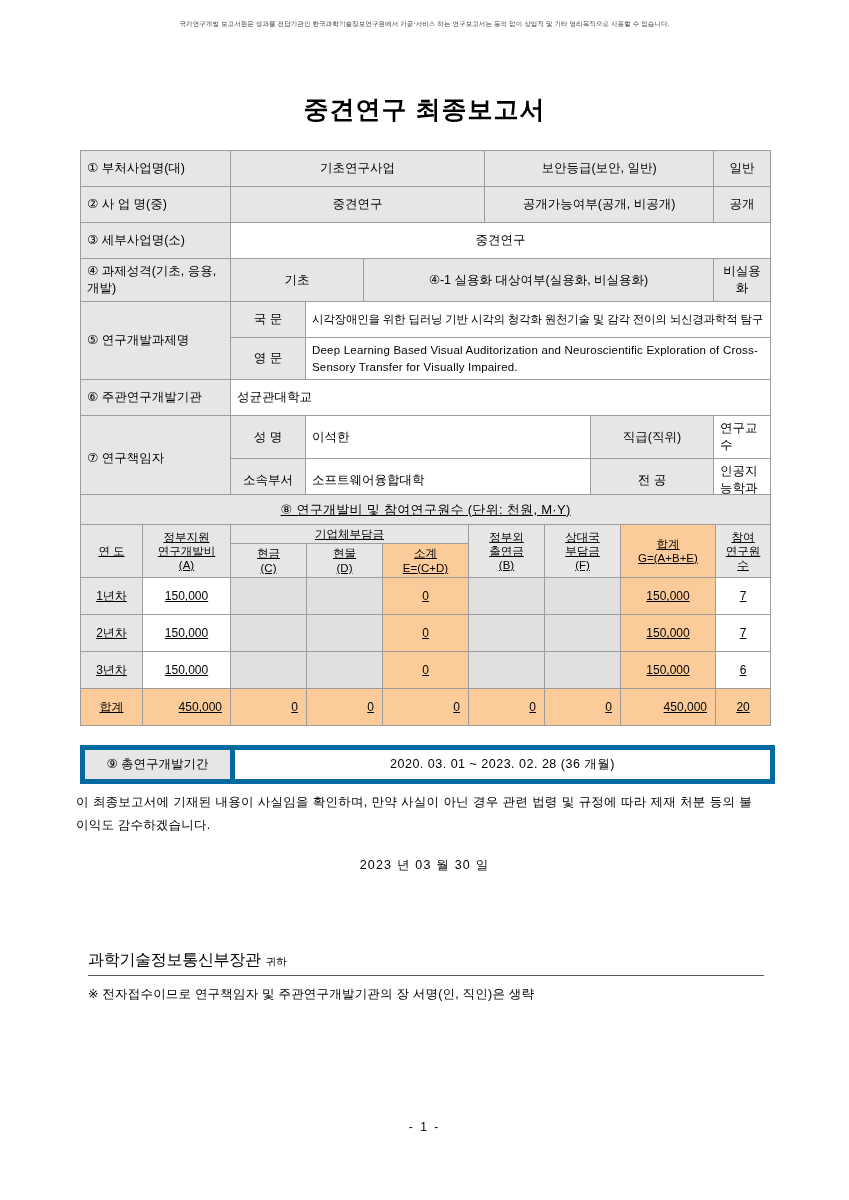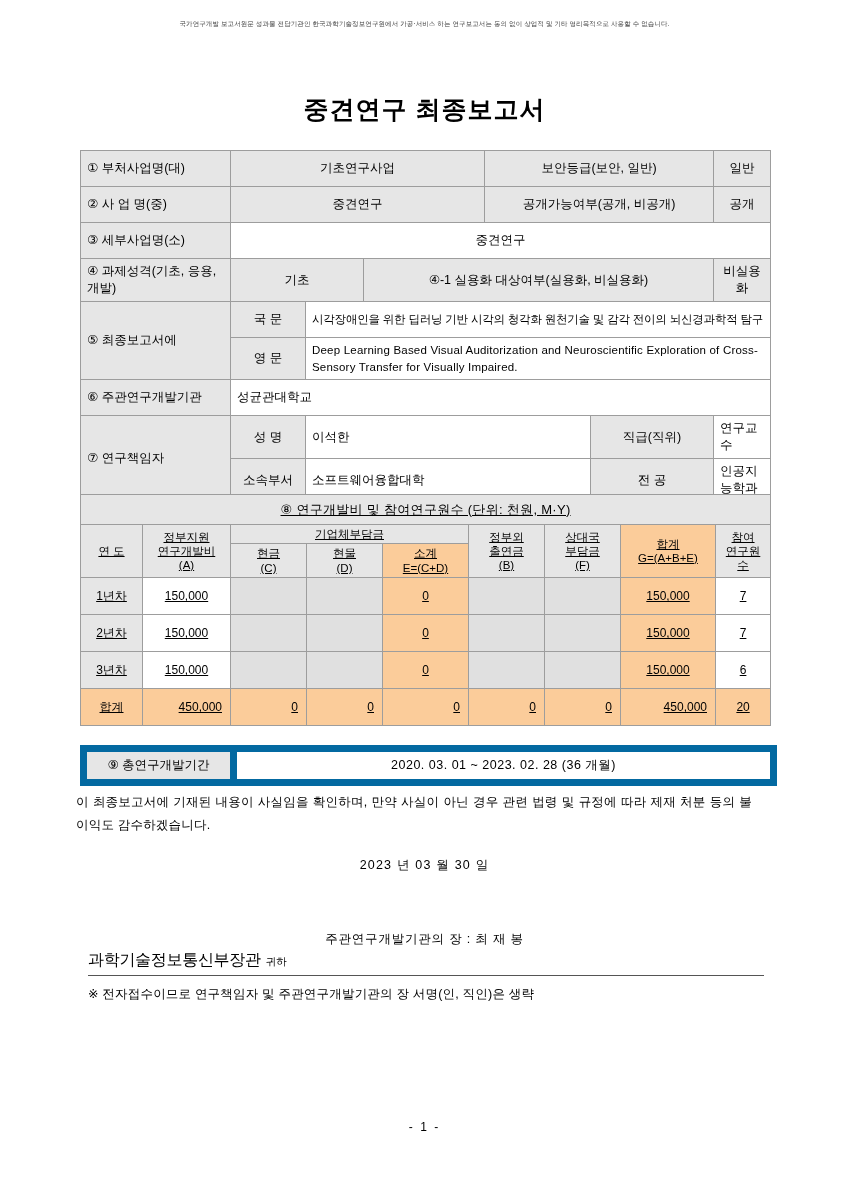--- a/index.html
+++ b/index.html
@@ -100,21 +100,21 @@
   .period-table {
     position: absolute;
     left: 80px;
     top: 745px;
     width: 690px;
     border-collapse: collapse;
     table-layout: fixed;
     font-size: 12.5px;
   }
   .period-table td {
-    border: 7px solid #0369a1;
+    border: 5px solid #0369a1;
     height: 34px;
     vertical-align: middle;
     margin-top: 47px;
   }
   .period-label { background: #e6e6e6; text-align: center; }
   .period-value { background: #ffffff; text-align: center; letter-spacing: 0.5px; }
 
   .declaration {
     position: absolute;
     left: 76px;
@@ -220,21 +220,21 @@
         <td class="hdr-left">③ 세부사업명(소)</td>
         <td class="val" colspan="6">중견연구</td>
       </tr>
       <tr>
         <td class="hdr-left">④ 과제성격(기초, 응용, 개발)</td>
         <td class="hdr" colspan="2">기초</td>
         <td class="hdr" colspan="3">④-1 실용화 대상여부(실용화, 비실용화)</td>
         <td class="hdr">비실용화</td>
       </tr>
       <tr>
-        <td class="hdr-left" rowspan="2">⑤ 최종보고서에</td>
+        <td class="hdr-left" rowspan="2">⑤ 연구개발과제명</td>
         <td class="hdr">국  문</td>
         <td class="val-left ko-title" colspan="5">시각장애인을 위한 딥러닝 기반 시각의 청각화 원천기술 및 감각 전이의 뇌신경과학적 탐구</td>
       </tr>
       <tr>
         <td class="hdr tall">영  문</td>
         <td class="val-left en-title tall" colspan="5">Deep Learning Based Visual Auditorization and Neuroscientific Exploration of Cross-Sensory Transfer for Visually Impaired.</td>
       </tr>
       <tr>
         <td class="hdr-left">⑥ 주관연구개발기관</td>
         <td class="val-left" colspan="6">성균관대학교</td>
@@ -369,21 +369,20 @@
       <tr>
         <td class="period-label">⑨ 총연구개발기간</td>
         <td class="period-value">2020. 03. 01 ~ 2023. 02. 28 (36 개월)</td>
       </tr>
     </tbody>
   </table>
 
   <div class="declaration">이 최종보고서에 기재된 내용이 사실임을 확인하며, 만약 사실이 아닌 경우 관련 법령 및 규정에 따라 제재 처분 등의 불이익도 감수하겠습니다.</div>
 
   <div class="sig-date">2023 년   03 월   30 일</div>
-  <div class="sig-head">주관연구개발기관의 장 :  최 재 봉</div>
 
   <div class="minister-line">
     <span class="minister-name">과학기술정보통신부장관</span><span class="minister-suffix">귀하</span>
   </div>
 
   <div class="footnote">※ 전자접수이므로 연구책임자 및 주관연구개발기관의 장 서명(인, 직인)은 생략</div>
 
   <div class="page-number">- 1 -</div>
 
 </div>

